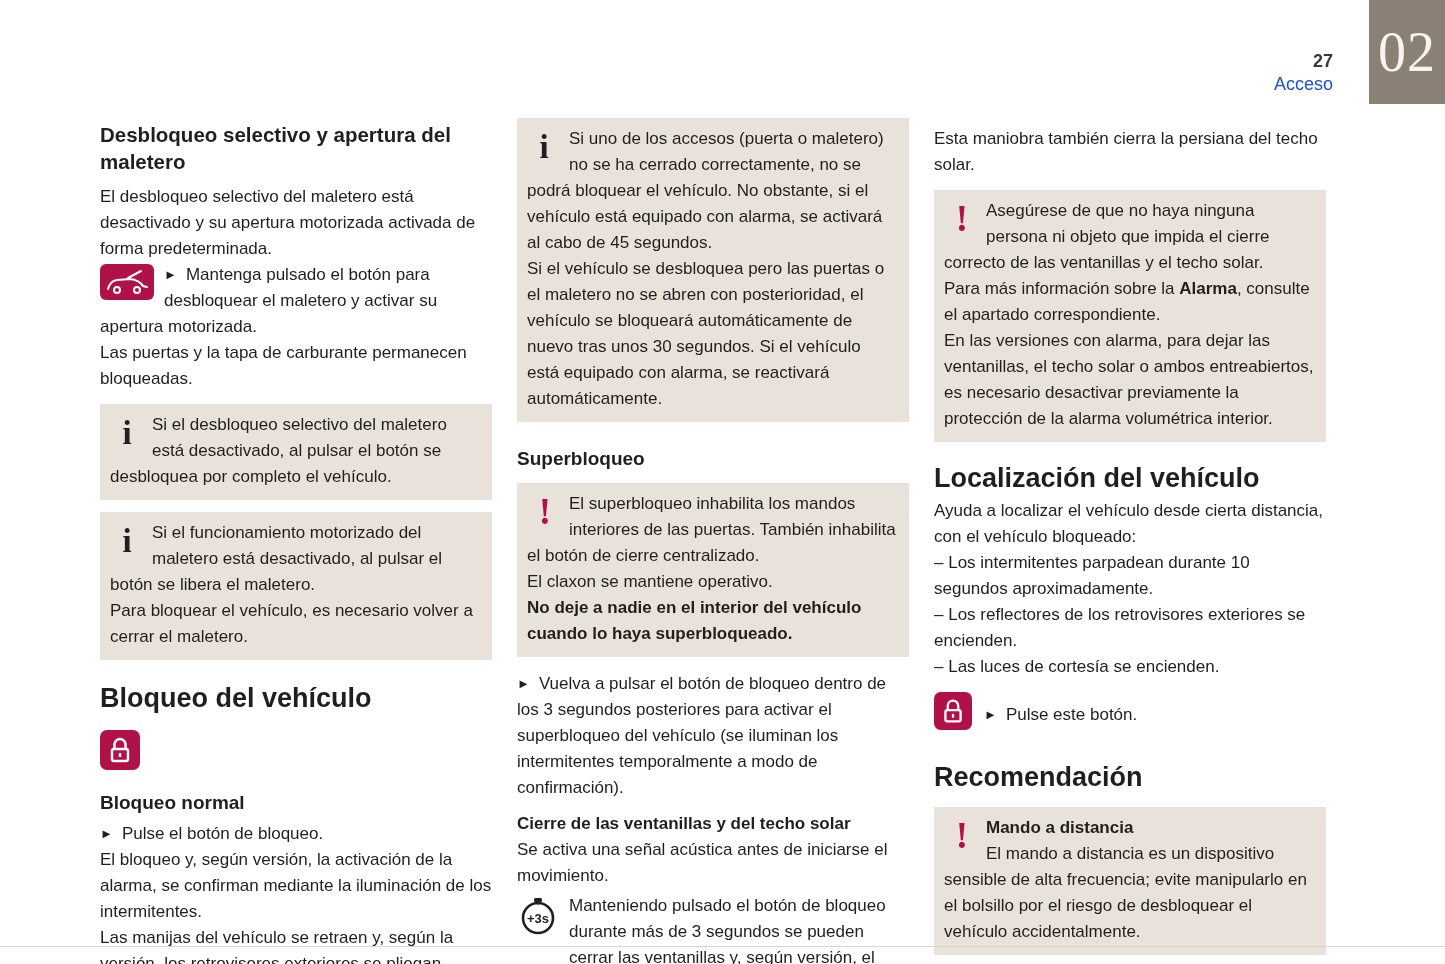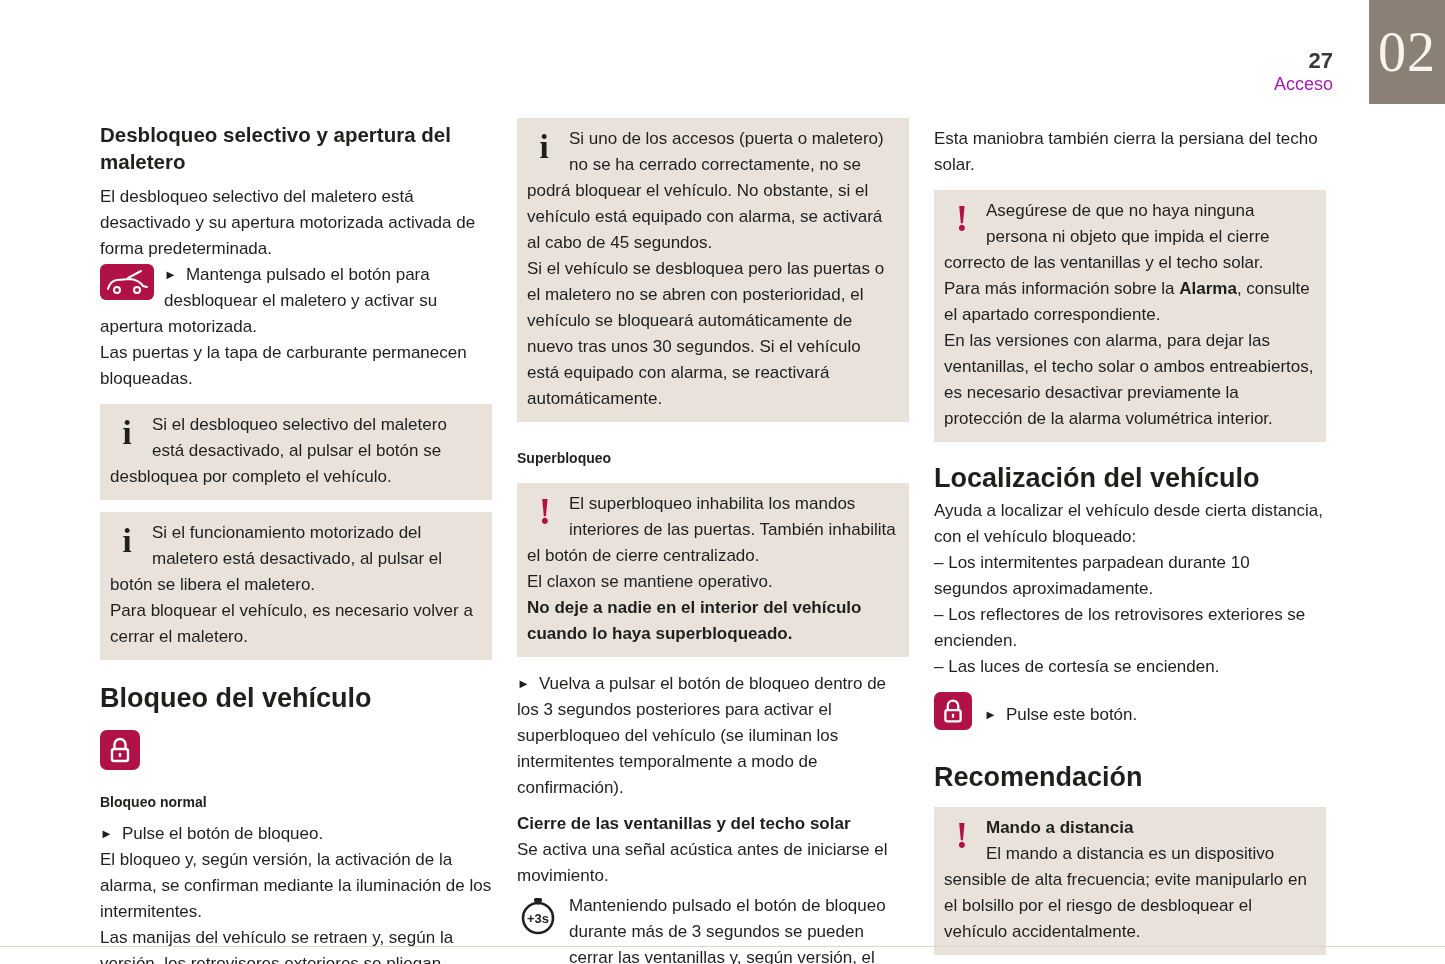--- a/index.html
+++ b/index.html
@@ -16,34 +16,34 @@
   
   .chapter-block {
     position:absolute; top:0; right:0; width:76px; height:104px;
     background:#8b8076; display:flex; align-items:center; justify-content:center;
   }
   .chapter-num {
     font-family:"Liberation Serif","DejaVu Serif",serif;
     font-size:56px; color:#f8f4ed; line-height:1; letter-spacing:1px;
   }
   .page-meta { position:absolute; top:50px; right:112px; text-align:right; }
-  .page-num { font-size:22px; font-weight:bold; color:#393938; line-height:22px; }
-  .page-section { font-size:18px; color:#a21caf; line-height:24px; }
+  .page-num { font-size:18px; font-weight:bold; color:#393938; line-height:22px; }
+  .page-section { font-size:18px; color:#1d4ed8; line-height:24px; }
 
   
   .col { position:absolute; width:392px; font-size:17px; line-height:25px; }
   #col1 { left:100px; top:121px; }
   #col2 { left:517px; top:118px; }
   #col3 { left:934px; top:126px; }
 
   p { font-size:17px; line-height:26px; }
 
   .h-title   { font-size:20.5px; font-weight:bold; line-height:27px; margin-bottom:9px; }
   .h-section { font-size:27px; font-weight:700; line-height:32px; margin-top:22px; }
-  .h-sub     { font-size:14px; font-weight:bold; margin-top:20px; margin-bottom:6px; }
+  .h-sub     { font-size:19px; font-weight:bold; margin-top:20px; margin-bottom:6px; }
   .bold      { font-weight:bold; }
 
   
   .box { background:#e8e2db; padding:8px 12px 10px 10px; margin-top:12px; overflow:hidden; }
   .box p { margin:0; }
   .info-glyph {
     float:left; width:26px; text-align:center;
     font-family:"Liberation Serif","DejaVu Serif",serif; font-weight:bold;
     font-size:33px; line-height:30px; margin:6px 12px 14px 4px; color:#1f1f1e;
   }

